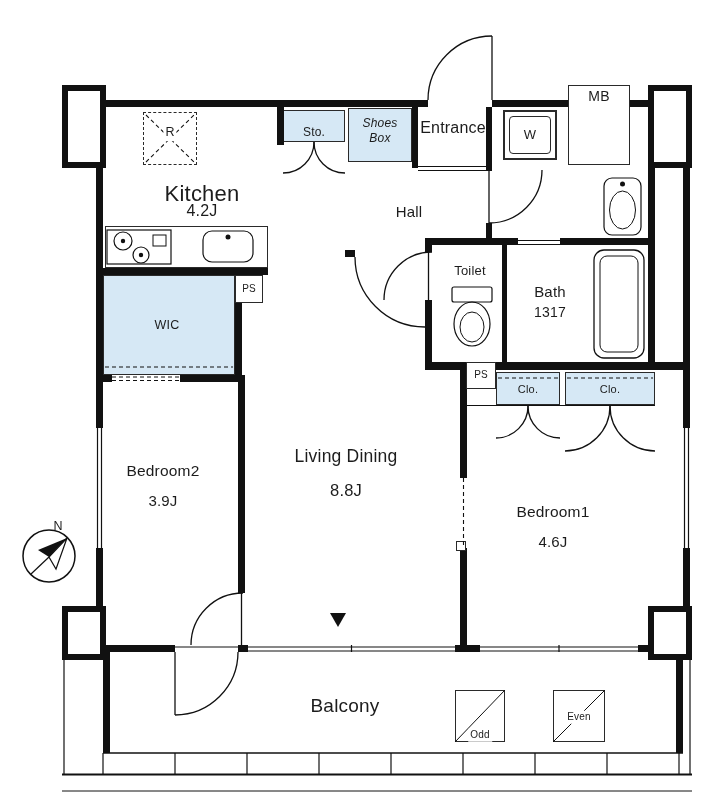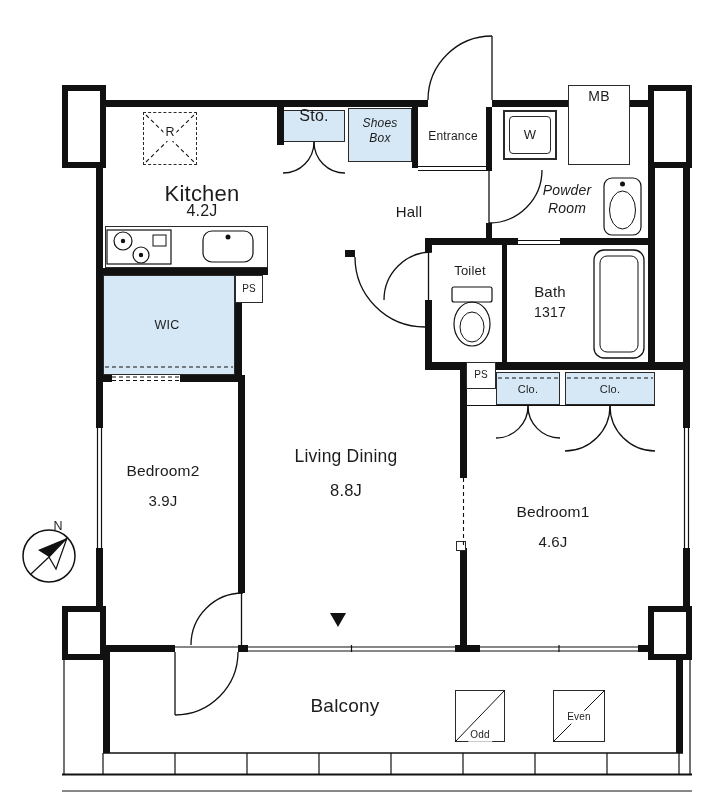--- a/index.html
+++ b/index.html
@@ -173,26 +173,25 @@
         <polygon points="67,538 38,550 49,557" fill="#111" stroke="none"></polygon>
         <polygon points="67,538 49,557 56,569" fill="#fff" stroke="#111" stroke-width="1.2"></polygon>
       </g>
       <line x1="455" y1="742" x2="505" y2="690" stroke-width="1"></line>
       <line x1="553" y1="742" x2="605" y2="690" stroke-width="1"></line>
     </g>
   </svg>
 
   <div class="lbl" style="left:202px;top:194px;font-size:22px">Kitchen</div>
   <div class="lbl" style="left:202px;top:211px;font-size:16px">4.2J</div>
-  <div class="lbl" style="left:314px;top:116px;font-size:16px">Sto.</div>
+  <div class="lbl" style="left:314px;top:132px;font-size:12px">Sto.</div>
   <div class="lbl wrap" style="left:380px;top:131px;font-size:12px;width:50px">Shoes Box</div>
-  <div class="lbl" style="left:453px;top:136px;font-size:12px">Entrance</div>
+  <div class="lbl" style="left:453px;top:128px;font-size:16px">Entrance</div>
   <div class="lbl" style="left:530px;top:135px;font-size:13px">W</div>
   <div class="lbl" style="left:599px;top:97px;font-size:14px">MB</div>
-  <div class="lbl wrap" style="left:567px;top:199px;font-size:14px;width:74px">Powder Room</div>
   <div class="lbl" style="left:409px;top:212px;font-size:15px">Hall</div>
   <div class="lbl" style="left:470px;top:271px;font-size:13px">Toilet</div>
   <div class="lbl" style="left:550px;top:292px;font-size:15px">Bath</div>
   <div class="lbl" style="left:550px;top:313px;font-size:14px">1317</div>
   <div class="lbl" style="left:249px;top:289px;font-size:10px">PS</div>
   <div class="lbl" style="left:481px;top:375px;font-size:10px">PS</div>
   <div class="lbl" style="left:167px;top:326px;font-size:12.5px">WIC</div>
   <div class="lbl" style="left:528px;top:390px;font-size:11px">Clo.</div>
   <div class="lbl" style="left:610px;top:390px;font-size:11px">Clo.</div>
   <div class="lbl" style="left:163px;top:471px;font-size:15.5px">Bedroom2</div>

